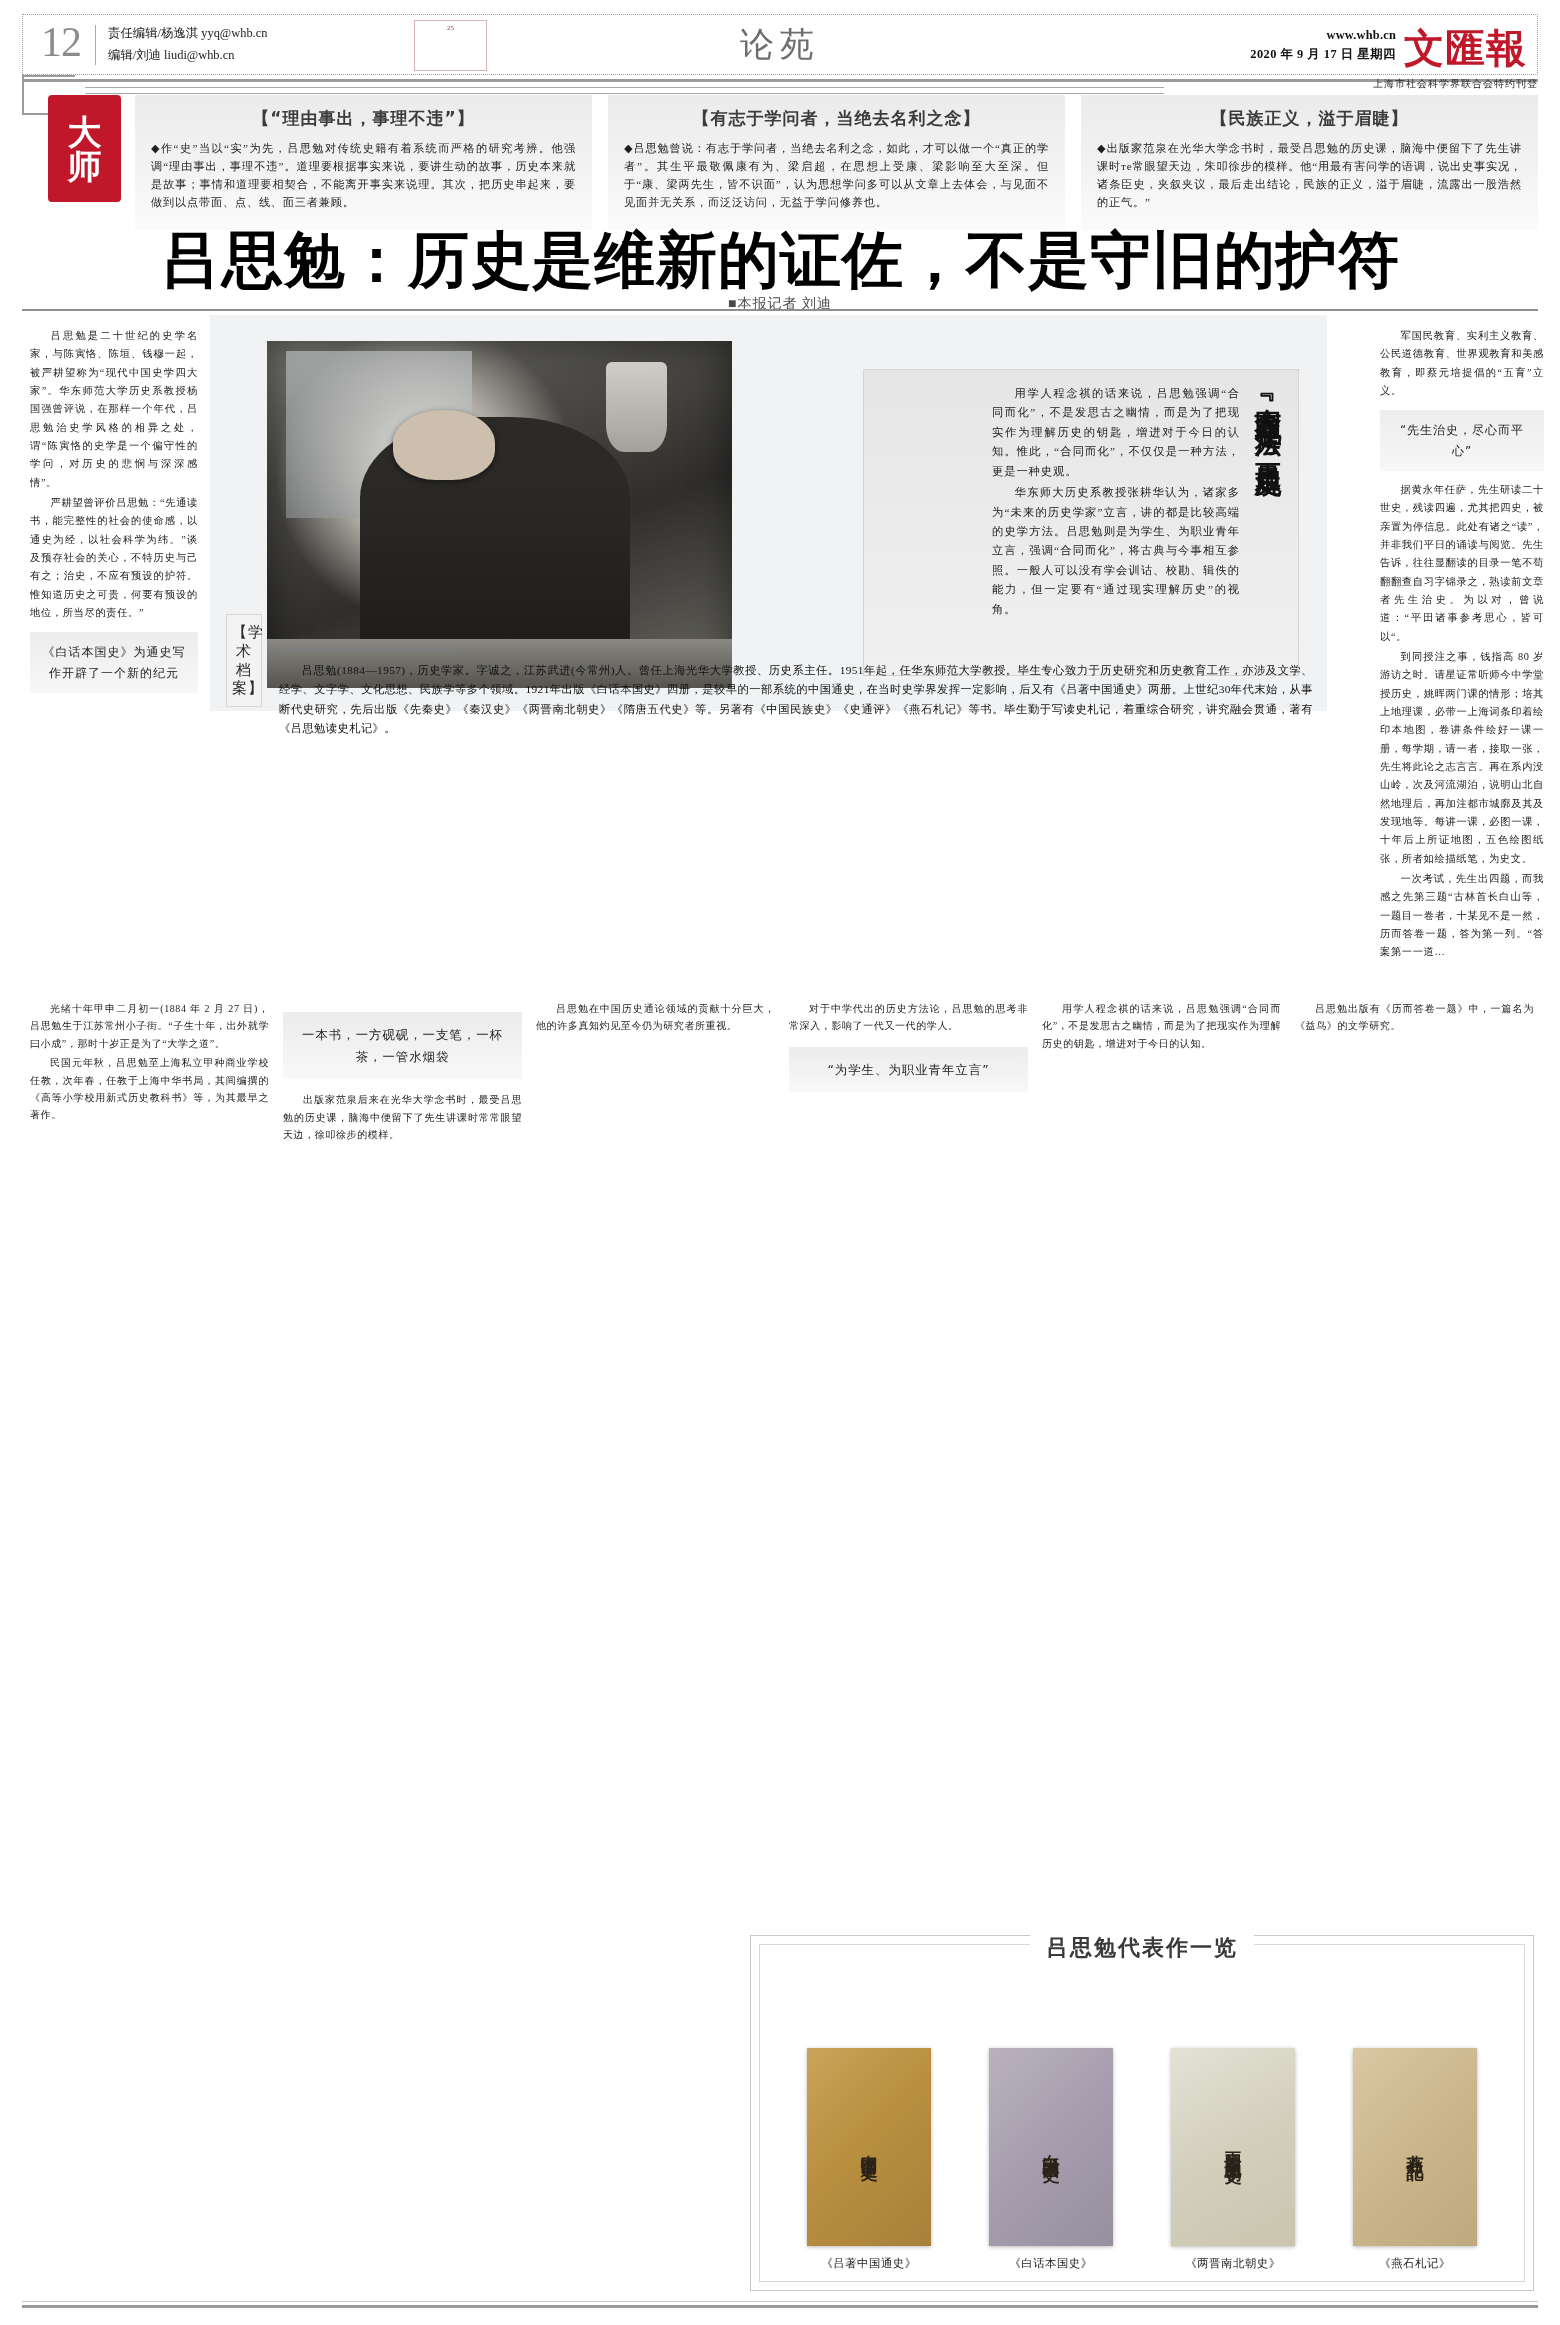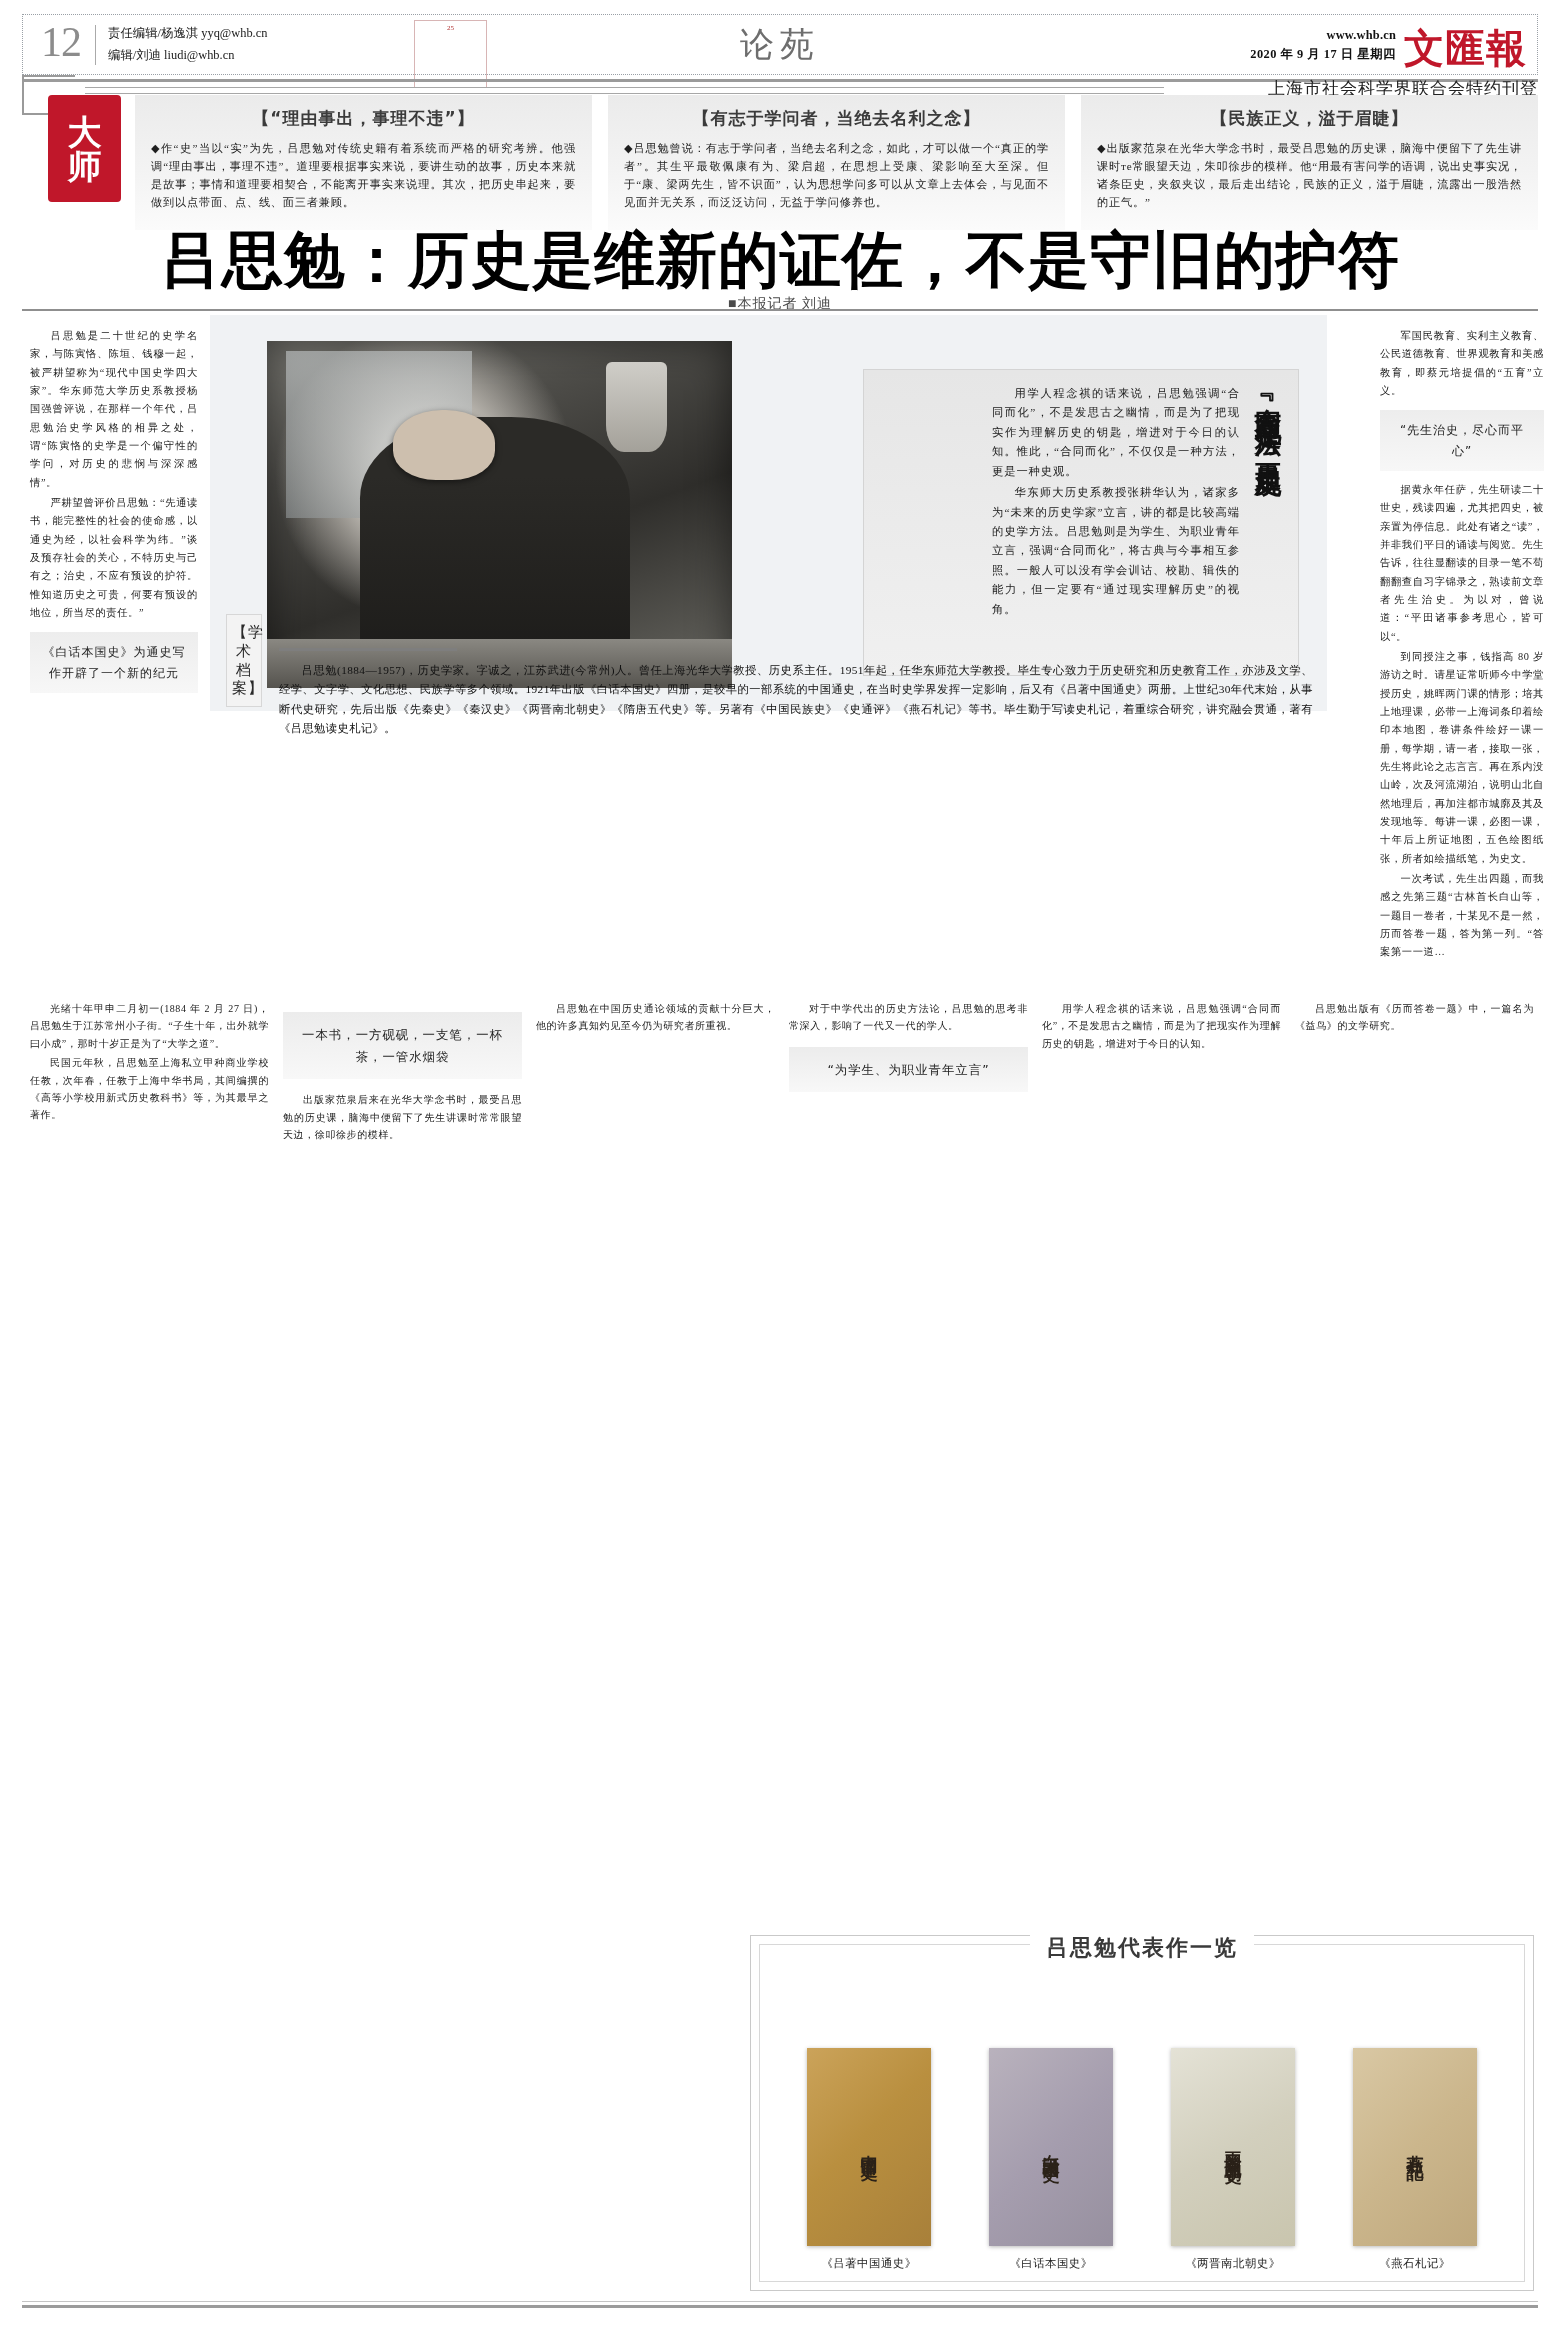--- a/index.html
+++ b/index.html
@@ -36,29 +36,29 @@
   }
   .mr-text{text-align:right;font-size:12.4px;line-height:1.5;}
   .mr-text .url{font-weight:bold;letter-spacing:0.2px;}
   .mr-text .date{font-weight:bold;letter-spacing:0.5px;}
   .brand{
     font-size:40px;font-weight:bold;color:#c0172a;letter-spacing:1px;
     font-family:"DejaVu Sans","Liberation Sans",sans-serif;
     line-height:.95; position:relative; top:3px;
   }
   .reg-mark{
-    position:absolute;left:414px;top:20px;width:73px;height:68px;
+    position:absolute;left:414px;top:20px;width:73px;height:51px;
     border:1px solid #d8b5b5; box-sizing:border-box;
   }
   .reg-mark span{font-size:7px;color:#b03030;display:block;text-align:center;margin-top:3px;}
 
   .rule-thick{position:absolute;left:22px;right:22px;height:3px;background:#9b9b9b;}
 
   .subbrand{
-    position:absolute;right:22px;top:77px;font-size:17px;color:#222;letter-spacing:1px;
+    position:absolute;right:22px;top:77px;font-size:10px;color:#222;letter-spacing:1px;
   }
   .deco-left{
     position:absolute;left:22px;top:75px;width:53px;height:40px;
     border:2px solid #9a9a9a;border-right:none;box-sizing:border-box;
   }
   .deco-bar{position:absolute;left:85px;top:87px;width:1079px;height:5px;
     border-top:1px solid #a7a7a7;border-bottom:1px solid #a7a7a7;}
 
   
   .seal{

